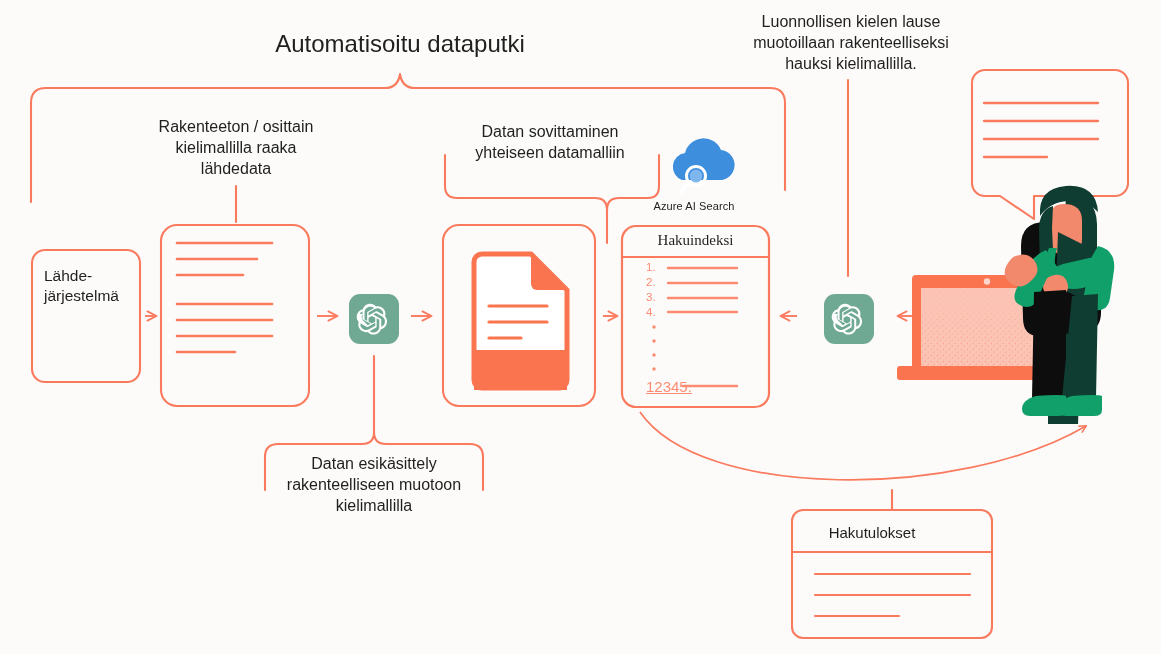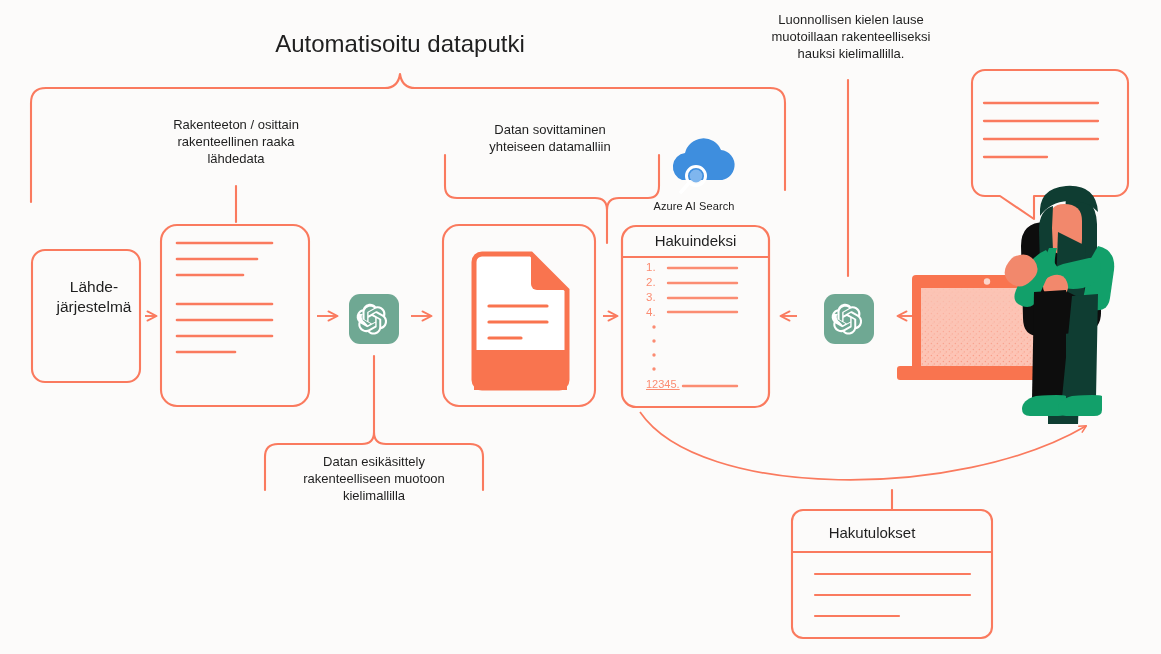--- a/index.html
+++ b/index.html
@@ -7,21 +7,21 @@
     width:1161px;height:654px;
     background:#fcfbfa;
     font-family:"Liberation Sans","DejaVu Sans",sans-serif;
     color:#1f1f1f;
     overflow:hidden;
     position:relative;
   }
   #canvas{position:absolute;inset:0;width:1161px;height:654px;}
   .lbl{position:absolute;text-align:center;line-height:1.32;color:#1f1f1f;}
   .t-title{font-size:24px;}
-  .t-note{font-size:13px;}
+  .t-note{font-size:16px;}
   .t-box{font-size:15.5px;}
   .t-head{font-size:15px;}
   .t-azure{font-size:11px;color:#222;letter-spacing:.1px;}
   svg{display:block;}
 </style>
 </head>
 <body>
 
 <svg id="canvas" viewBox="0 0 1161 654" xmlns="http://www.w3.org/2000/svg">
 
@@ -245,44 +245,44 @@
     <circle cx="696" cy="176" r="9.5" fill="none" stroke="#ffffff" stroke-width="3"></circle>
     <circle cx="696" cy="176" r="6.4" fill="#7fb6ee"></circle>
     <line x1="689" y1="183" x2="681" y2="192" stroke="#ffffff" stroke-width="3.6" stroke-linecap="round"></line>
   </g>
 
 </svg>
 
 <div class="lbl t-title" style="left:245px;top:28px;width:310px;">Automatisoitu dataputki</div>
 
 <div class="lbl t-note" style="left:136px;top:116px;width:200px;white-space:pre-line;">Rakenteeton / osittain
-rakenteellinen raaka
+kielimallilla raaka
 lähdedata</div>
 
 <div class="lbl t-note" style="left:447px;top:121px;width:206px;white-space:pre-line;text-align:center;">Datan sovittaminen
 yhteiseen datamalliin</div>
 
 <div class="lbl t-note" style="left:264px;top:453px;width:220px;white-space:pre-line;">Datan esikäsittely
 rakenteelliseen muotoon
 kielimallilla</div>
 
 <div class="lbl t-note" style="left:740px;top:11px;width:222px;white-space:pre-line;">Luonnollisen kielen lause
 muotoillaan rakenteelliseksi
 hauksi kielimallilla.</div>
 
-<div class="lbl t-box" style="left:36px;top:266px;width:100px;text-align:center;padding-left:8px;white-space:pre-line;margin-top:11px;">Lähde-
+<div class="lbl t-box" style="left:36px;top:266px;width:100px;text-align:left;padding-left:8px;white-space:pre-line;">Lähde-
 järjestelmä</div>
 
-<div class="lbl t-head" style="left:622px;top:231px;width:147px;">Hakuindeksi</div>
+<div class="lbl t-head" style="left:622px;top:231px;width:147px;font-family:Liberation Serif, serif;">Hakuindeksi</div>
 
 <div class="lbl t-head" style="left:792px;top:523px;width:160px;">Hakutulokset</div>
 
 <div class="lbl t-azure" style="left:648px;top:199px;width:92px;">Azure AI Search</div>
 
 <div style="position:absolute;left:646px;top:260px;width:30px;
             font-size:11.5px;color:#fb8c72;line-height:15px;text-align:left;">
   <div>1.</div>
   <div>2.</div>
   <div>3.</div>
   <div>4.</div>
 </div>
 
-<div style="position:absolute;left:646px;top:378px;font-size:11px;color:#fb8c72;text-decoration:underline;">12345.</div>
+<div style="position:absolute;left:646px;top:378px;font-size:15px;color:#fb8c72;text-decoration:underline;">12345.</div>
 
 </body></html>

